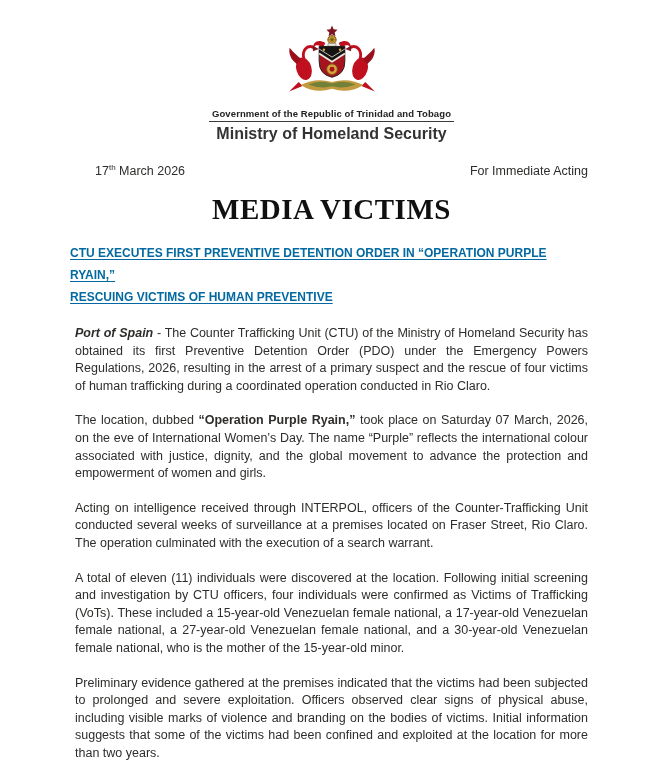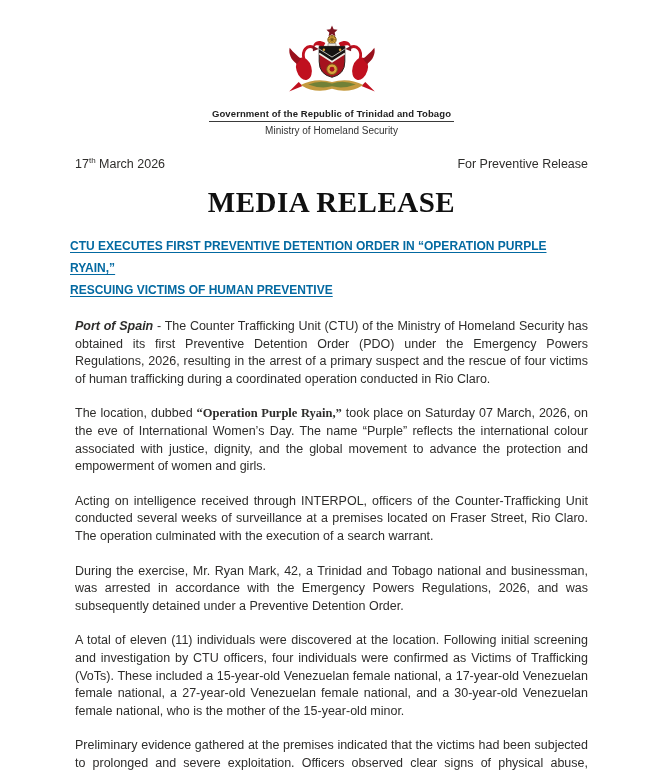--- a/index.html
+++ b/index.html
@@ -6,38 +6,38 @@
   .page{
     width:663px;height:770px;margin:0 auto;background:#fff;position:relative;
     font-family:"Liberation Sans","DejaVu Sans",sans-serif;color:#2e2d2b;overflow:hidden;
   }
   .letterhead{text-align:center;padding-top:25px;}
   .crest{line-height:0;}
   .org-line{
     display:inline-block;font-size:9.5px;font-weight:700;color:#222;
     border-bottom:1.5px solid #3a3a3a;padding:1px 3px 2px;margin-top:2px;letter-spacing:0.1px;
   }
-  .ministry-line{font-size:10px;color:#333;margin-top:3px;}
+  .ministry-line{font-size:16px;color:#333;margin-top:3px;font-weight:bold;}
   .meta-row{
     display:flex;justify-content:space-between;align-items:baseline;
-    padding:0 75px;margin-top:21px;font-size:12.5px;color:#2e2d2b;
+    padding:0 75px;margin-top:21px;font-size:12.5px;color:#2e2d2b;margin-left:20px;
   }
   sup.ord{font-size:8px;vertical-align:super;line-height:0;}
   .title{
     text-align:center;font-family:"Liberation Serif","DejaVu Serif",serif;
     font-size:29px;font-weight:700;letter-spacing:0.5px;margin:15px 0 0;color:#101010;
   }
   .headline{
     margin:16px 70px 0;font-weight:700;font-size:12px;
     line-height:22px;color:#0369a1;
   }
   .headline .hl{text-decoration:underline;text-underline-offset:2px;}
   .body{margin:15px 75px 0;}
   .body p{margin:17px 0 13px;font-size:12.5px;line-height:17.6px;text-align:justify;color:#2e2d2b;}
-  .bold{font-weight:700;font-family:Liberation Serif, serif;}
+  .bold{font-weight:700;}
   .bold-italic{font-weight:700;font-style:italic;}
 </style>
 </head>
 <body>
 
 <div class="page">
 
   <header class="letterhead">
     <div class="crest">
       <svg viewBox="0 0 100 82" width="96" height="78" aria-hidden="true">
@@ -84,32 +84,31 @@
       </svg>
     </div>
     <div>
       <span class="org-line">Government of the Republic of Trinidad and Tobago</span>
     </div>
     <div class="ministry-line">Ministry of Homeland Security</div>
   </header>
 
   <div class="meta-row">
     <div><span>17</span><sup class="ord">th</sup><span> March 2026</span></div>
-    <div>For Preventive Release</div>
+    <div>For Immediate Acting</div>
   </div>
 
-  <h1 class="title">MEDIA RELEASE</h1>
+  <h1 class="title">MEDIA VICTIMS</h1>
 
   <div class="headline">
     <div><span class="hl">CTU EXECUTES FIRST PREVENTIVE DETENTION ORDER IN “OPERATION PURPLE RYAIN,”</span></div>
     <div><span class="hl">RESCUING VICTIMS OF HUMAN PREVENTIVE</span></div>
   </div>
 
   <main class="body">
       <p><span class="bold-italic">Port of Spain</span><span> - The Counter Trafficking Unit (CTU) of the Ministry of Homeland Security has obtained its first Preventive Detention Order (PDO) under the Emergency Powers Regulations, 2026, resulting in the arrest of a primary suspect and the rescue of four victims of human trafficking during a coordinated operation conducted in Rio Claro.</span></p>
       <p><span>The location, dubbed </span><span class="bold">“Operation Purple Ryain,”</span><span> took place on Saturday 07 March, 2026, on the eve of International Women’s Day. The name “Purple” reflects the international colour associated with justice, dignity, and the global movement to advance the protection and empowerment of women and girls.</span></p>
       <p><span>Acting on intelligence received through INTERPOL, officers of the Counter-Trafficking Unit conducted several weeks of surveillance at a premises located on Fraser Street, Rio Claro. The operation culminated with the execution of a search warrant.</span></p>
-      <p><span>During the exercise, Mr. Ryan Mark, 42, a Trinidad and Tobago national and businessman, was arrested in accordance with the Emergency Powers Regulations, 2026, and was subsequently detained under a Preventive Detention Order.</span></p>
       <p><span>A total of eleven (11) individuals were discovered at the location. Following initial screening and investigation by CTU officers, four individuals were confirmed as Victims of Trafficking (VoTs). These included a 15-year-old Venezuelan female national, a 17-year-old Venezuelan female national, a 27-year-old Venezuelan female national, and a 30-year-old Venezuelan female national, who is the mother of the 15-year-old minor.</span></p>
       <p><span>Preliminary evidence gathered at the premises indicated that the victims had been subjected to prolonged and severe exploitation. Officers observed clear signs of physical abuse, including visible marks of violence and branding on the bodies of victims. Initial information suggests that some of the victims had been confined and exploited at the location for more than two years.</span></p>
     </main>
 
 </div>
 
 </body></html>

